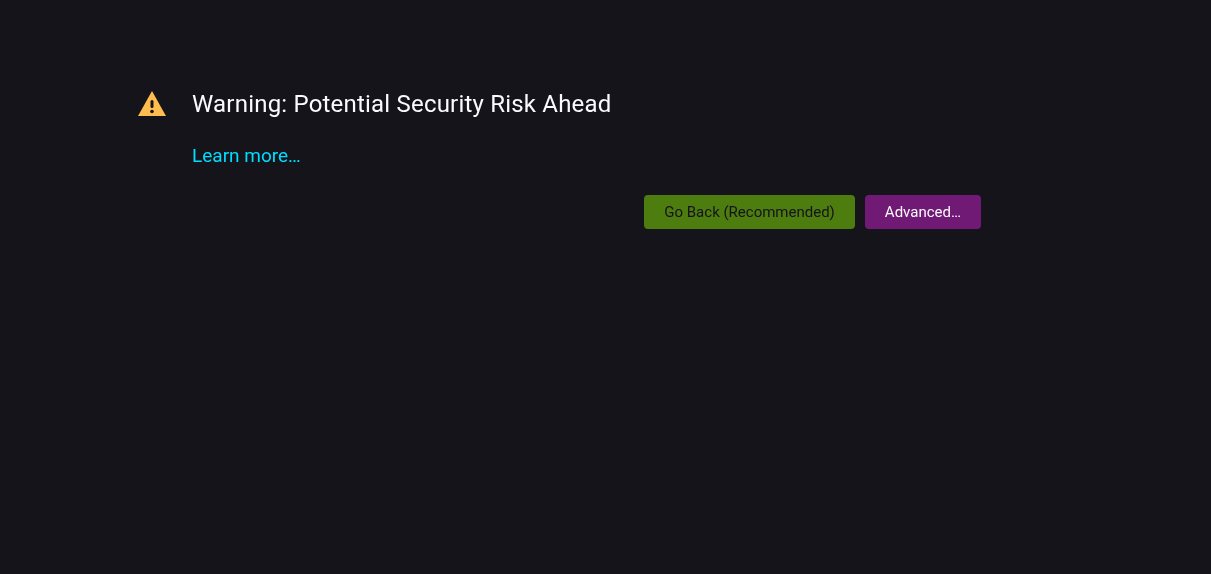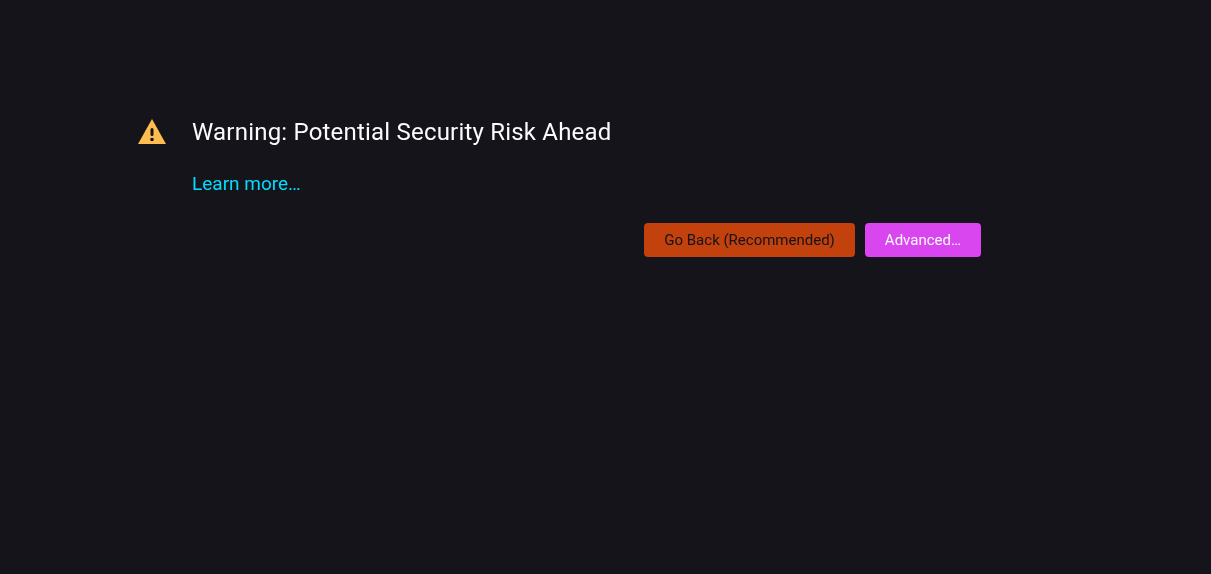--- a/index.html
+++ b/index.html
@@ -9,21 +9,21 @@
     }
     body {
       background-color: #15141a;
       width: 1211px;
       height: 574px;
       font-family: -apple-system, BlinkMacSystemFont, "Segoe UI", Roboto, Helvetica, Arial, sans-serif;
       color: #fbfbfe;
       overflow: hidden;
     }
     .container {
-      padding-top: 116px;
+      padding-top: 88px;
       padding-left: 136px;
       padding-right: 230px;
     }
     .header-row {
       display: flex;
       align-items: center;
       gap: 24px;
       margin-bottom: 24px;
     }
     .warning-icon {
@@ -70,26 +70,26 @@
     }
     .btn {
       padding: 8px 20px;
       font-size: 15px;
       border: none;
       border-radius: 4px;
       cursor: pointer;
       font-family: inherit;
     }
     .btn-primary {
-      background-color: #c2410c;
+      background-color: #4d7c0f;
       color: #15141a;
       font-weight: 400;
     }
     .btn-secondary {
-      background-color: #d946ef;
+      background-color: #701a75;
       color: #fbfbfe;
       font-weight: 400;
     }
   </style>
 </head>
 <body>
 
 <div class="container">
   <div class="header-row">
     <span class="warning-icon">

